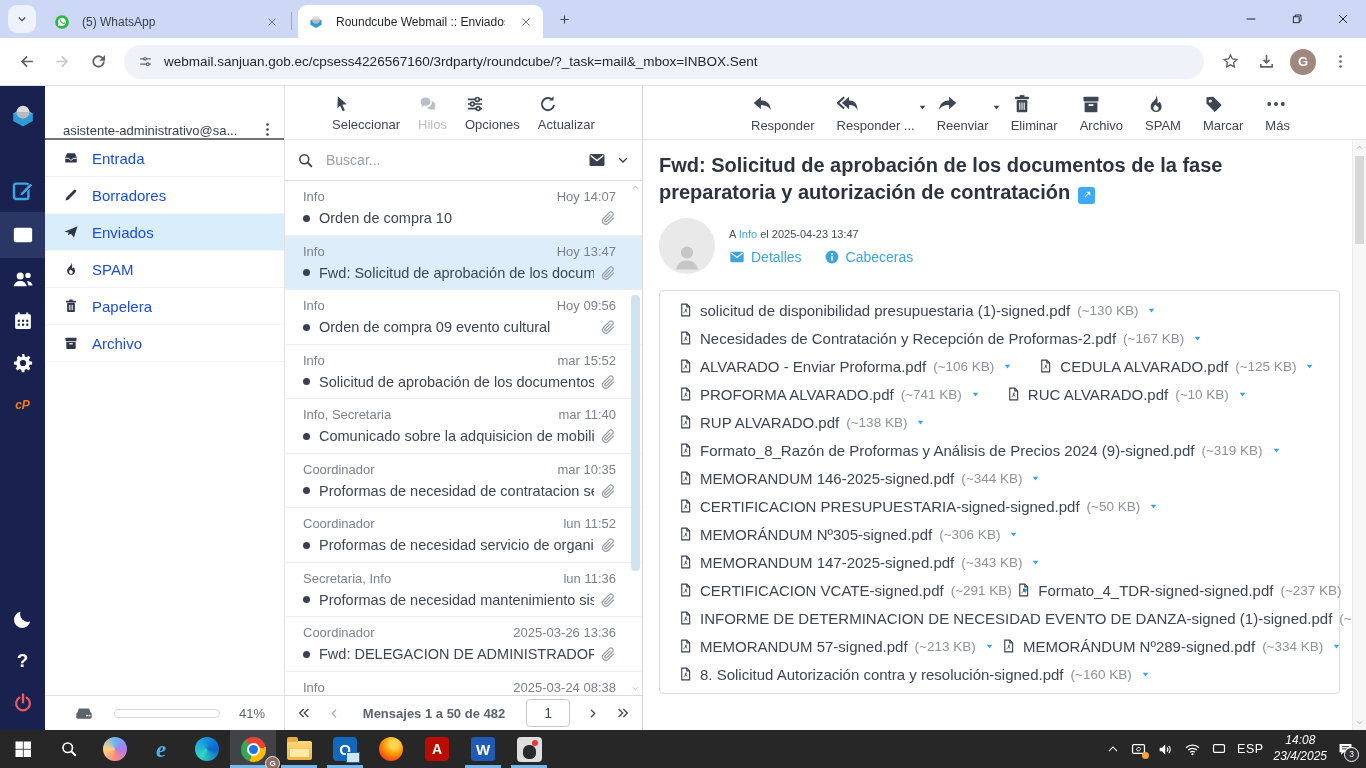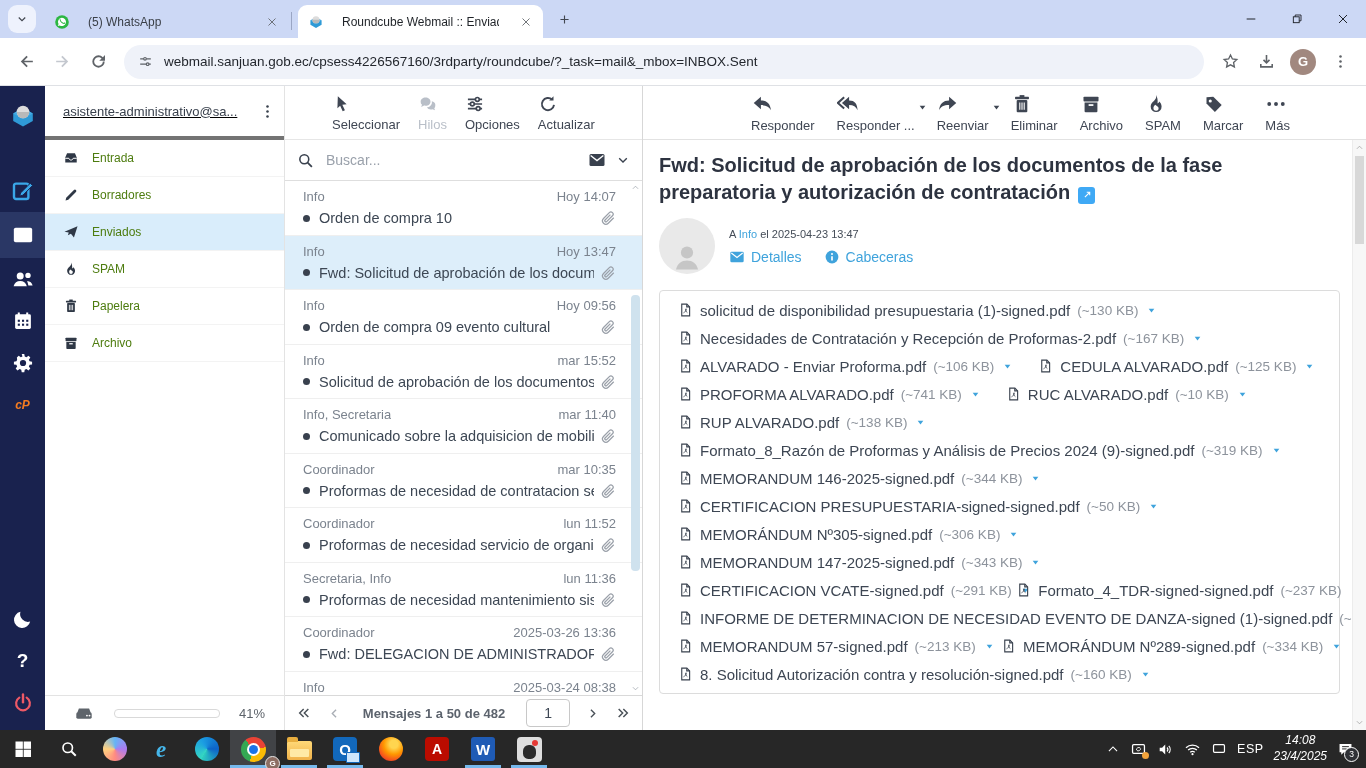--- a/index.html
+++ b/index.html
@@ -9,21 +9,21 @@
   .ic svg{width:100%;height:100%;display:block;}
   .s9{width:9px;height:9px}.s11{width:11px;height:11px}.s12{width:12px;height:12px}
   .s14{width:14px;height:14px}.s15{width:15px;height:15px}.s16{width:16px;height:16px}
   .s17{width:17px;height:17px}.s18{width:18px;height:18px}.s19{width:19px;height:19px}
   .s20{width:20px;height:20px}.s22{width:22px;height:22px}.s24{width:24px;height:24px}.s28{width:28px;height:28px}.s34{width:34px;height:34px}
 
   
   .tabstrip{height:38px;background:#ccd8f5;display:flex;align-items:flex-end;padding-left:8px;box-sizing:border-box;}
   .tabsearch{width:28px;height:28px;margin:0 8px 5px 0;border-radius:9px;background:#eef2fd;
     display:flex;align-items:center;justify-content:center;color:#41464f;}
-  .tab{width:245px;height:33px;display:flex;align-items:center;gap:18px;padding:0 8px 0 10px;
+  .tab{width:245px;height:33px;display:flex;align-items:center;gap:12px;padding:0 8px 0 10px;
     box-sizing:border-box;border-radius:9px 9px 0 0;color:#3a3f47;}
   .tab.active{background:#fff;color:#1f2328;}
   .tabtitle{flex:1;font-size:12px;white-space:nowrap;overflow:hidden;}
   .tabclose{display:flex;align-items:center;justify-content:center;width:18px;height:18px;
     border-radius:50%;color:#5f6368;}
   .tabdiv{width:1px;height:18px;background:#9aa6c4;margin:0 6px 8px 2px;}
   .newtab{width:26px;height:26px;margin:0 0 6px 8px;display:flex;align-items:center;justify-content:center;color:#41464f;}
   .wincontrols{margin-left:auto;display:flex;height:38px;}
   .wc{width:46px;height:38px;display:flex;align-items:center;justify-content:center;color:#20242b;}
 
@@ -44,27 +44,27 @@
   .abtn{width:45px;height:42px;display:flex;align-items:center;justify-content:center;color:#fff;}
   .abtn.logo{height:52px;margin-top:4px;margin-bottom:28px;}
   .abtn.sel{background:#2a3765;height:46px;}
   .abtn.compose{color:#3aa7e8;}
   .cptext{font-style:italic;font-weight:bold;font-size:12px;color:#f47b20;}
   .abspacer{flex:1;}
   .helpq{font-size:19px;font-weight:bold;color:#fff;}
   .abtn.power{color:#ee5966;margin-bottom:6px;}
 
   .folders{width:240px;background:#fff;border-right:1px solid #e3e3e3;display:flex;flex-direction:column;flex:none;box-sizing:border-box;}
-  .fheader{height:54px;flex:none;display:flex;align-items:center;padding:0 8px 0 18px;border-bottom:4px solid #737373;box-sizing:border-box;text-decoration:underline;}
+  .fheader{height:54px;flex:none;display:flex;align-items:flex-end;padding:0 8px 0 18px;border-bottom:2px solid #737373;box-sizing:border-box;}
   .facct{flex:1;font-size:13px;color:#39414d;white-space:nowrap;overflow:hidden;}
   .fkebab{color:#39414d;display:flex;}
   .flist{flex:1;}
   .folder{height:36px;display:flex;align-items:center;gap:13px;padding-left:18px;border-bottom:1px solid #f3f3f3;color:#2f3846;}
   .folder.sel{background:#d9edfb;}
-  .flabel{font-size:12px;color:#4d7c0f;}
+  .flabel{font-size:15px;color:#1d4ed8;}
   .quota{height:35px;flex:none;border-top:1px solid #e3e3e3;display:flex;align-items:center;gap:19px;padding-left:28px;box-sizing:border-box;color:#5e646b;}
   .qtrack{width:104px;height:7px;background:#fff;border:1px solid #d9d9d9;border-radius:4px;overflow:hidden;}
   .qfill{height:100%;background:#7cc0ea;}
   .qpct{font-size:13px;color:#5e646b;}
 
   .list{width:358px;background:#fff;border-right:1px solid #d7d7d7;display:flex;flex-direction:column;flex:none;box-sizing:border-box;}
   .lbar{height:54px;flex:none;display:flex;align-items:center;justify-content:center;gap:18px;border-bottom:1px solid #e6e6e6;box-sizing:border-box;}
   .tbtnv{display:flex;flex-direction:column;color:#3f4653;position:relative;}
   .tbtnv .tlabel{font-size:13px;margin-top:3px;white-space:nowrap;}
   .tbtnv.dis{color:#b9bfc8;}

